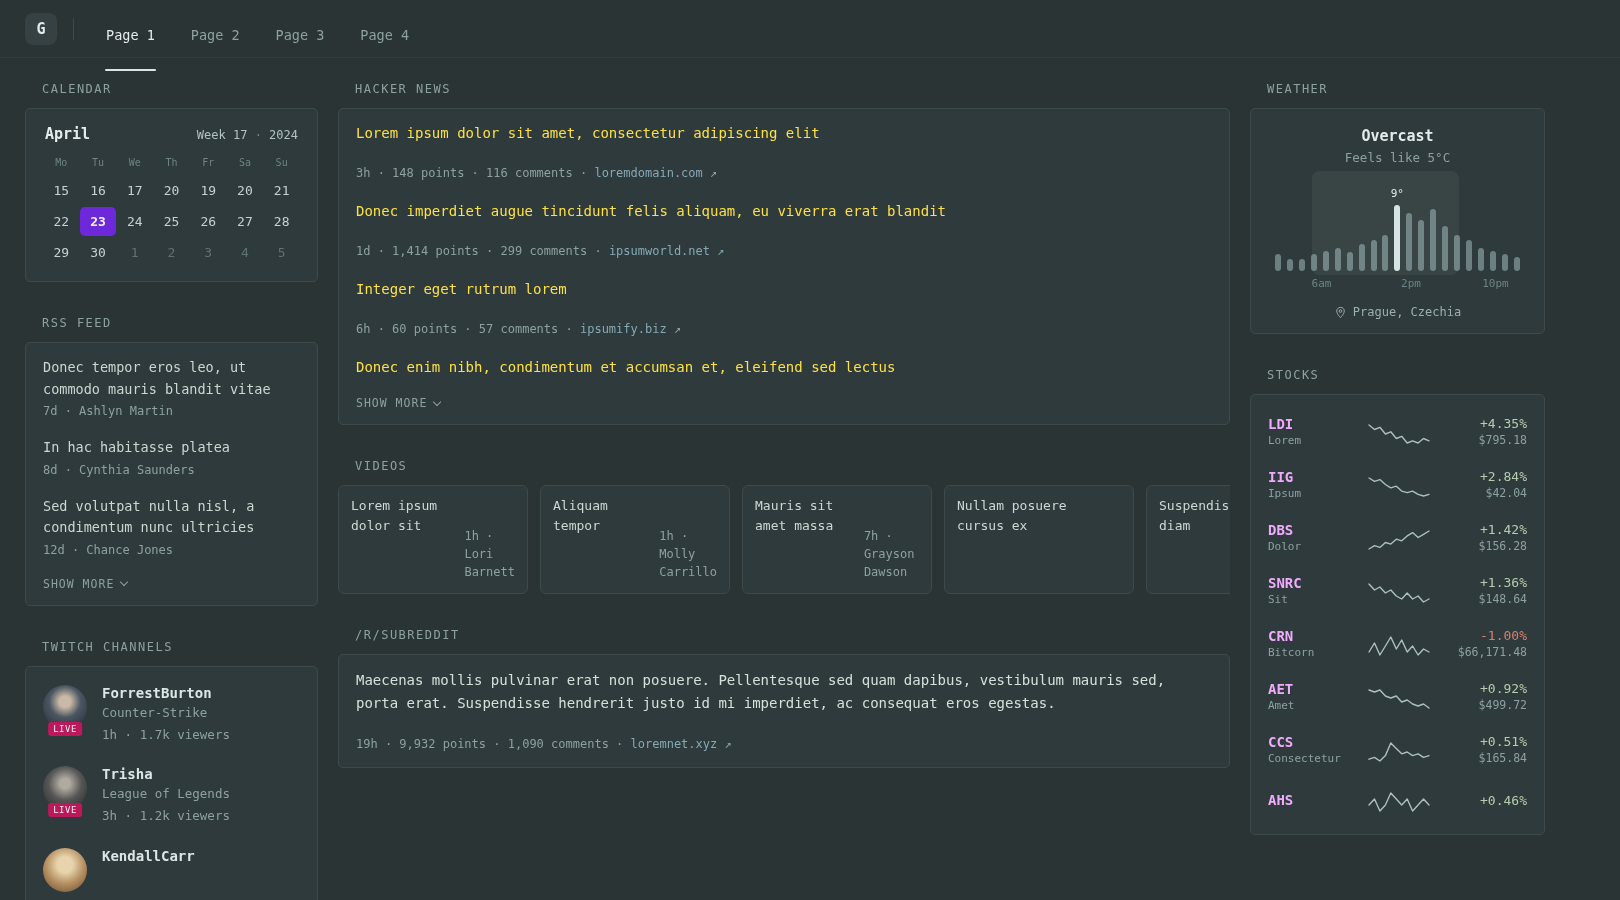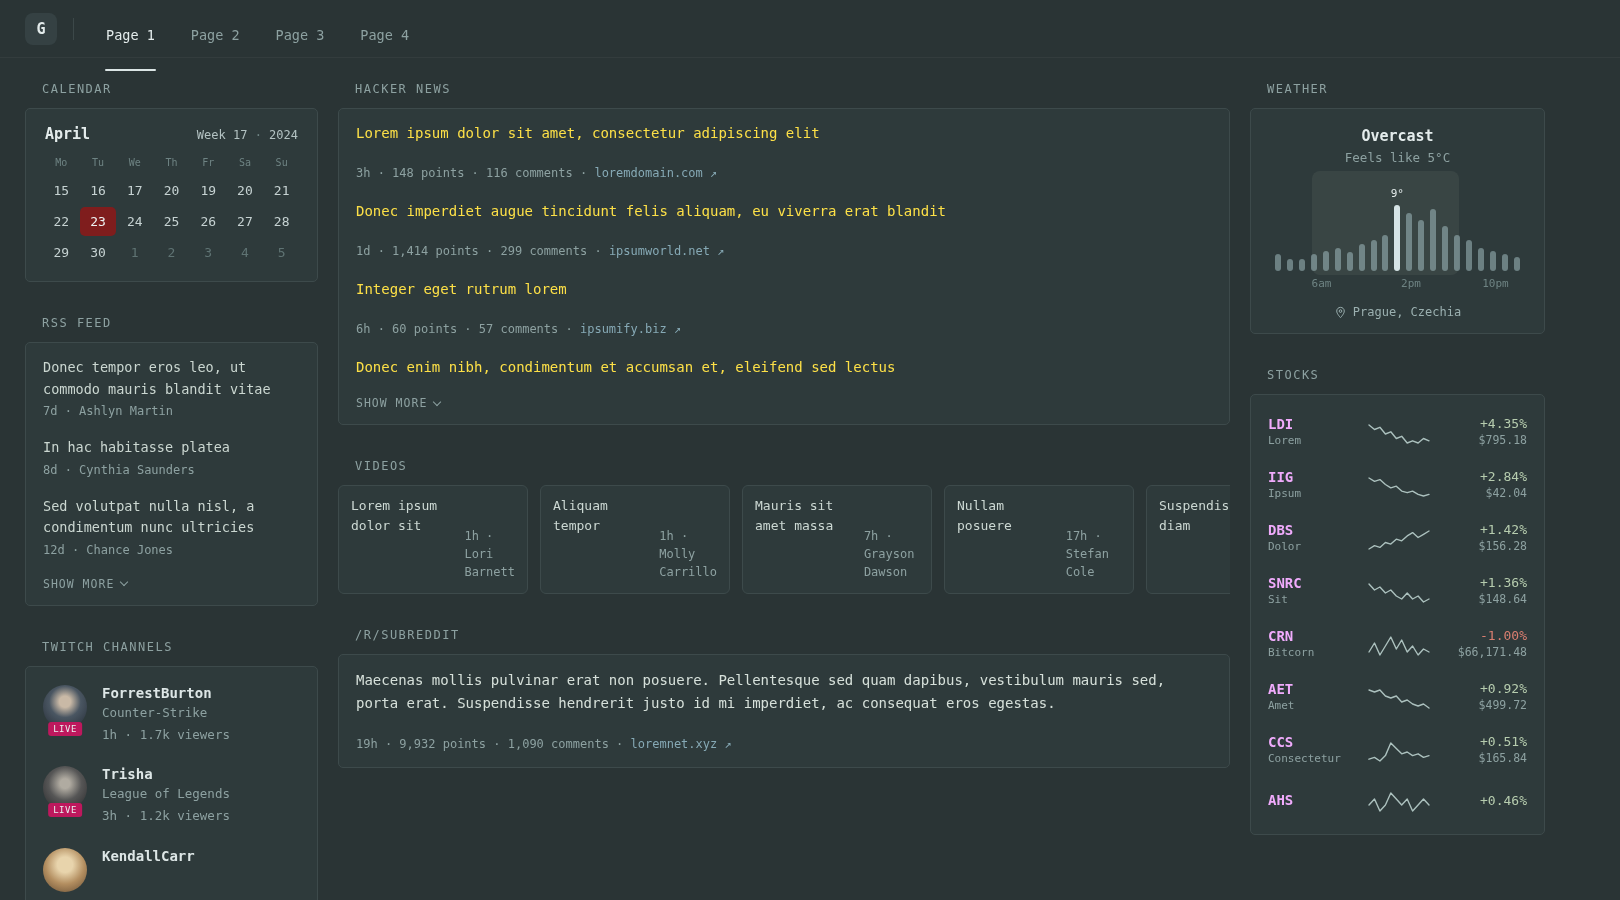--- a/index.html
+++ b/index.html
@@ -34,21 +34,21 @@
 
   
   .cal-head{display:flex;justify-content:space-between;align-items:baseline;padding:2px 2px 0;margin-bottom:8px;}
   .cal-month{font-size:15px;font-weight:bold;color:var(--bright);}
   .cal-week{font-size:12px;color:#b3c2c2;}
   .cal-week .sep{color:var(--dim);}
   .cal-grid{display:grid;grid-template-columns:repeat(7,1fr);row-gap:2px;text-align:center;}
   .cal-dow{font-size:10px;color:var(--dim);padding:6px 0;}
   .cal-day{font-size:13px;color:#c6d2d2;padding:7px 0;border-radius:5px;}
   .cal-day.dim{color:#5f7373;}
-  .cal-day.sel{background:#7f1d1d;color:#eef4f4;font-weight:normal;}
+  .cal-day.sel{background:#6d28d9;color:#eef4f4;font-weight:bold;}
 
   
   #rss-list .rss-item + .rss-item{margin-top:17px;}
   .rss-title{display:block;font-size:13.5px;line-height:1.6;color:#cbd7d1;}
   .rss-item .meta{margin-top:2px;}
 
   
   #twitch-list{padding-top:4px;}
   .tw-item{display:flex;gap:15px;}
   .tw-item + .tw-item{margin-top:22px;}
@@ -276,21 +276,20 @@
             <div class="meta video-meta">1h · Molly Carrillo</div>
           </a>
           <a class="video-card">
             <div class="thumb th-sea-wake"></div>
             <div class="video-title">Mauris sit amet massa felis</div>
             <div class="meta video-meta">7h · Grayson Dawson</div>
           </a>
           <a class="video-card">
             <div class="thumb th-canoe-lake"></div>
             <div class="video-title">Nullam posuere cursus ex</div>
-            <div class="meta video-meta">17h · Stefan Cole</div>
           </a>
           <a class="video-card">
             <div class="thumb th-fog-figure"></div>
             <div class="video-title">Suspendisse diam</div>
             <div class="meta video-meta">18h · Tara</div>
           </a>
         </div>
     </section>
 
     <section>

